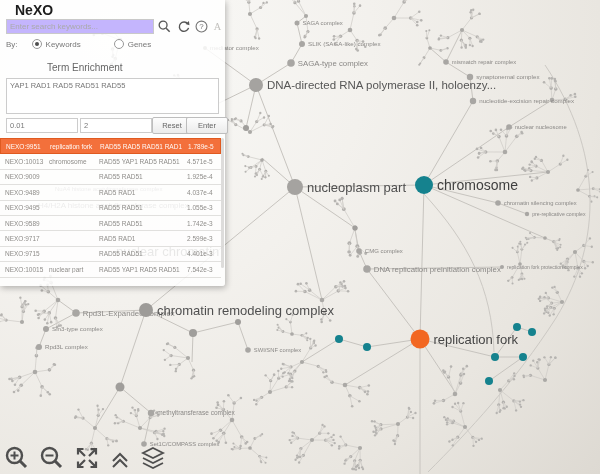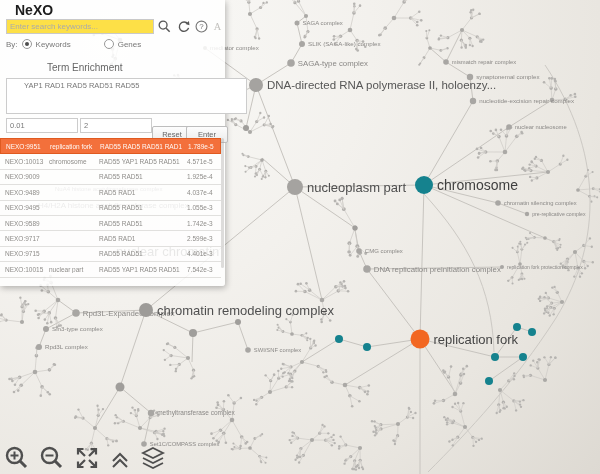--- a/index.html
+++ b/index.html
@@ -12,40 +12,40 @@
   
   #panel{
     position:absolute;left:0;top:0;width:225px;height:286px;
     background:rgba(255,255,255,0.84);
     box-shadow:1px 2px 6px rgba(0,0,0,0.28);
     border-radius:0 0 3px 0;
   }
   #app-title{position:absolute;left:7px;top:2px;font-size:14px;font-weight:bold;color:#1d1d1d;margin-left:8px;}
   #search-input{
     position:absolute;left:6px;top:19px;width:140px;height:11px;
-    border:1px solid #c9c9c9;font-size:8px;padding:1px 3px;color:#555;background:#fde047;
+    border:1px solid #c9c9c9;font-size:8px;padding:1px 3px;color:#555;background:#c4b5fd;
   }
   #search-input::placeholder{color:#aaa;}
   .hicon{position:absolute;top:19px;width:15px;height:15px;cursor:pointer;}
   #radio-row{position:absolute;left:6px;top:39px;font-size:8px;color:#777;display:flex;align-items:center;}
-  .radio{display:flex;align-items:center;margin-left:4px;cursor:pointer;}
+  .radio{display:flex;align-items:center;margin-left:14px;cursor:pointer;}
   .rdot{width:8px;height:8px;border:1px solid #999;border-radius:50%;background:#fff;margin-right:4px;position:relative;}
   .rdot.on::after{content:"";position:absolute;left:2px;top:2px;width:4px;height:4px;border-radius:50%;background:#4d4d4d;}
   #te-heading{position:absolute;left:7px;top:62px;font-size:10px;color:#666;margin-left:40px;}
   #query-textarea{
     position:absolute;left:6px;top:78px;width:205px;height:30px;resize:none;
-    border:1px solid #ccc;font-size:7.5px;color:#777;padding:2px 17px;background:#fff;
+    border:1px solid #ccc;font-size:7.5px;color:#777;padding:2px 3px;background:#fff;
     font-family:"Liberation Sans",sans-serif;
   }
   .num-input{
     position:absolute;top:118px;height:11px;border:1px solid #ccc;
     font-size:7.5px;color:#777;padding:1px 3px;background:#fff;
   }
   .btn{
-    position:absolute;top:126px;height:15px;font-size:7.5px;color:#666;
+    position:absolute;top:117px;height:15px;font-size:7.5px;color:#666;
     background:linear-gradient(#fdfdfd,#ebebeb);border:1px solid #bdbdbd;border-radius:2px;
     display:flex;align-items:center;justify-content:center;cursor:pointer;padding:0 4px;
   }
   #results{position:absolute;left:0px;top:138px;width:221px;}
   .trow{
     display:grid;grid-template-columns:44px 50px 88px 39px;
     height:14.4px;align-items:center;border-bottom:1px solid rgba(190,188,184,0.45);
     font-size:6.5px;color:#8e8c89;white-space:nowrap;cursor:pointer;
   }
   .trow span{overflow:hidden;padding-left:5px;}

